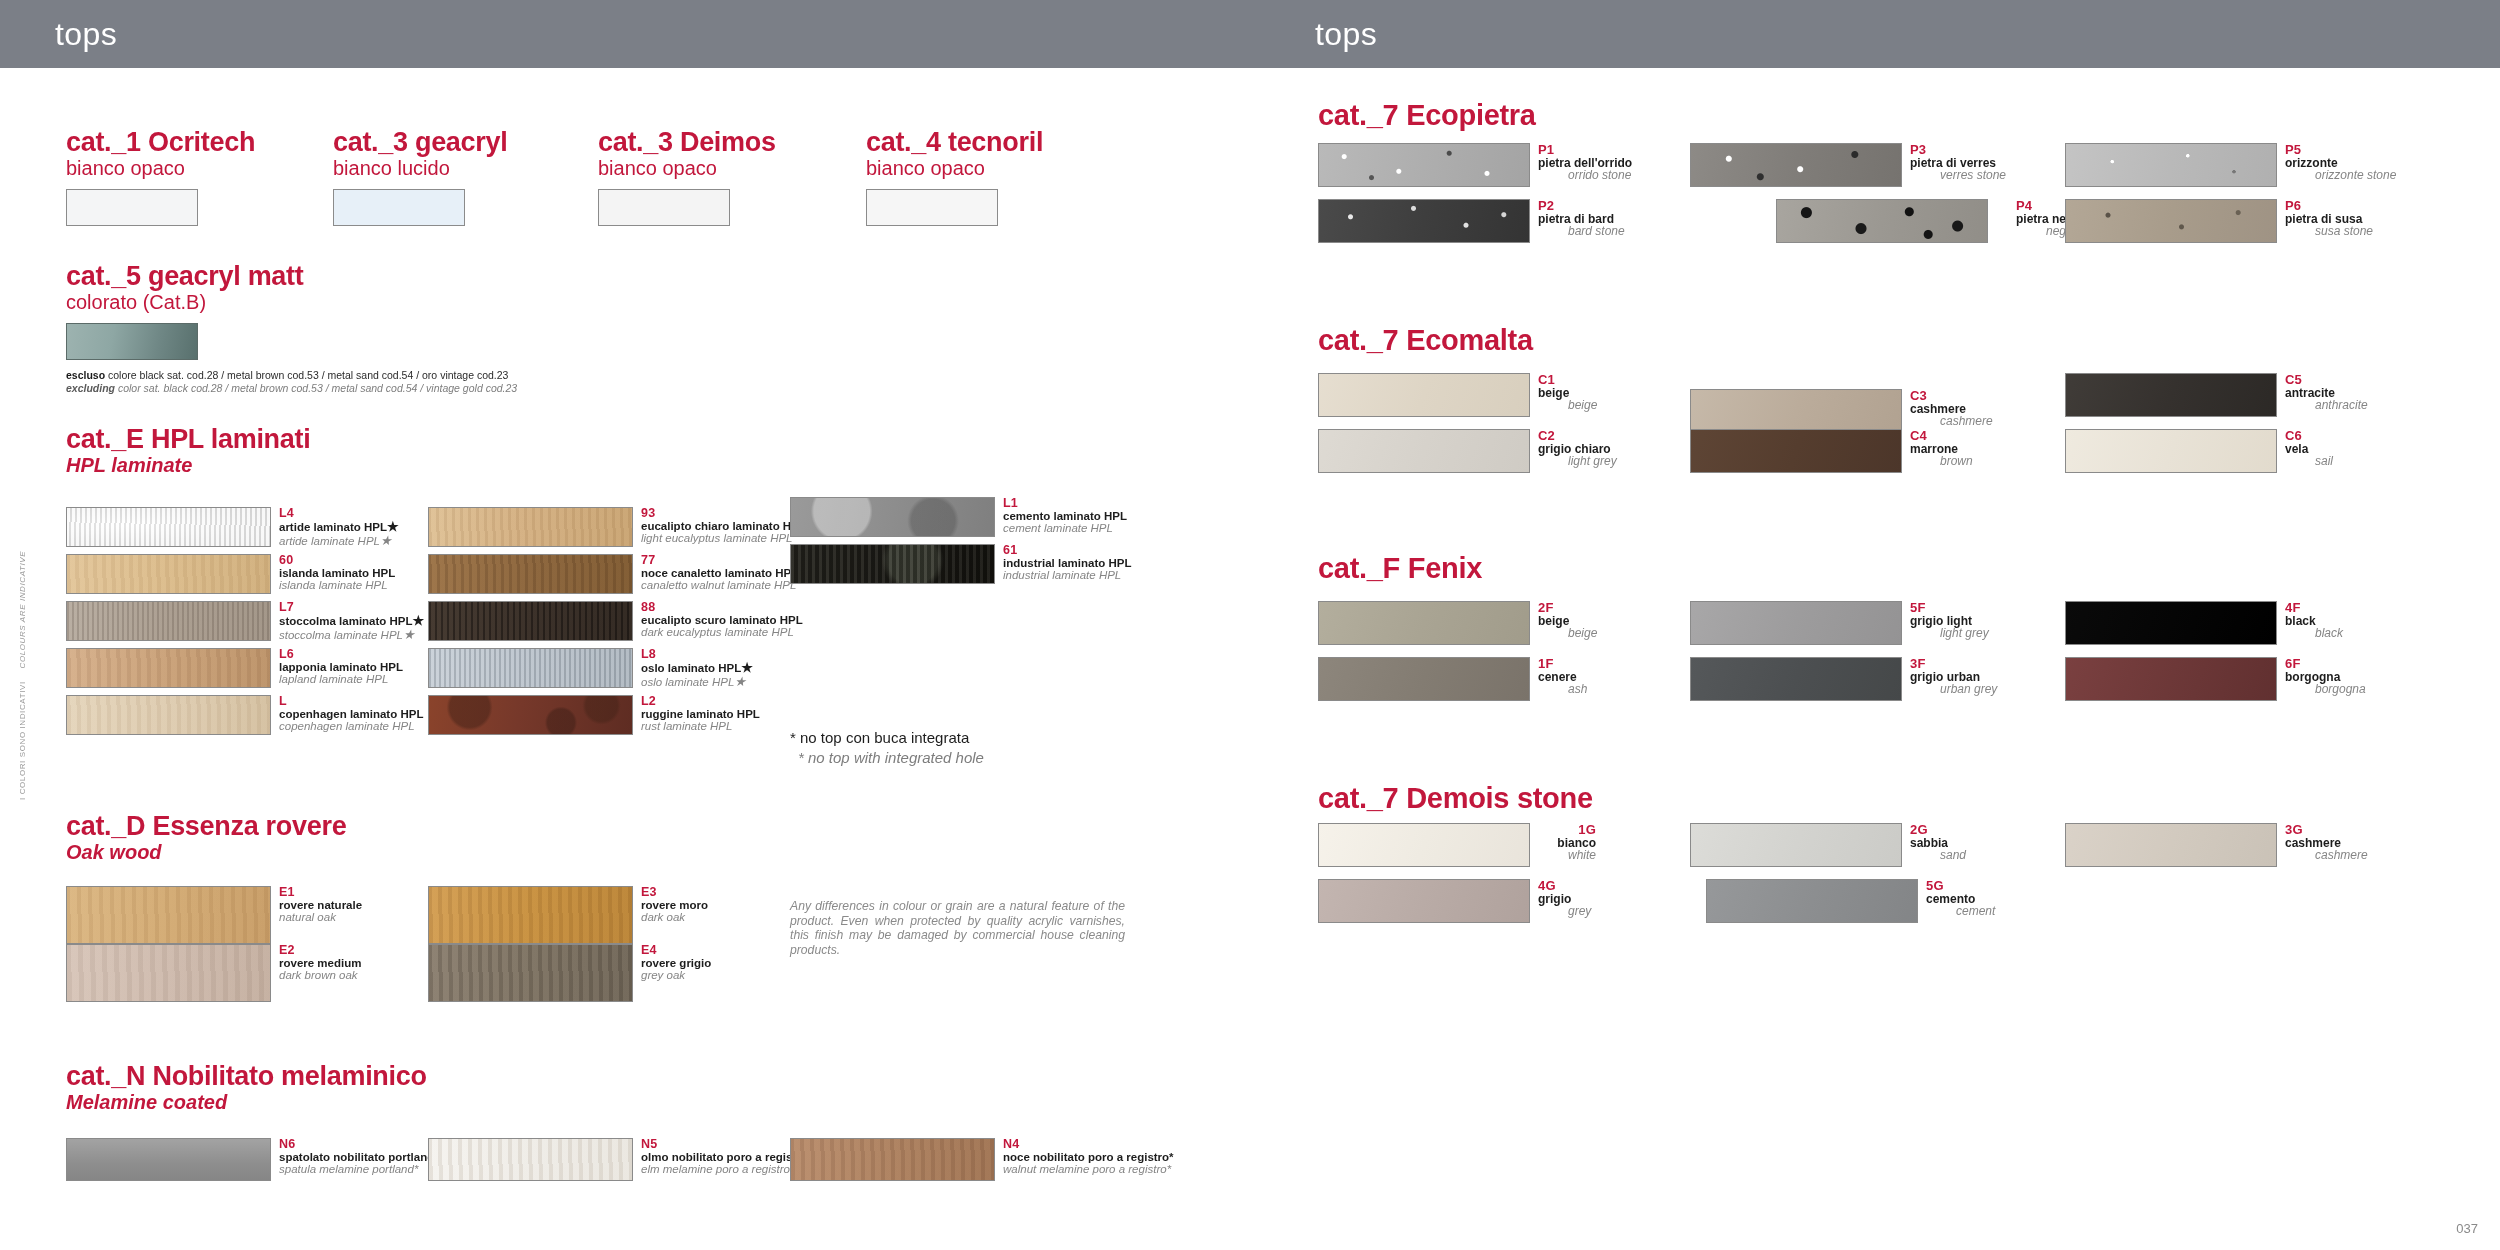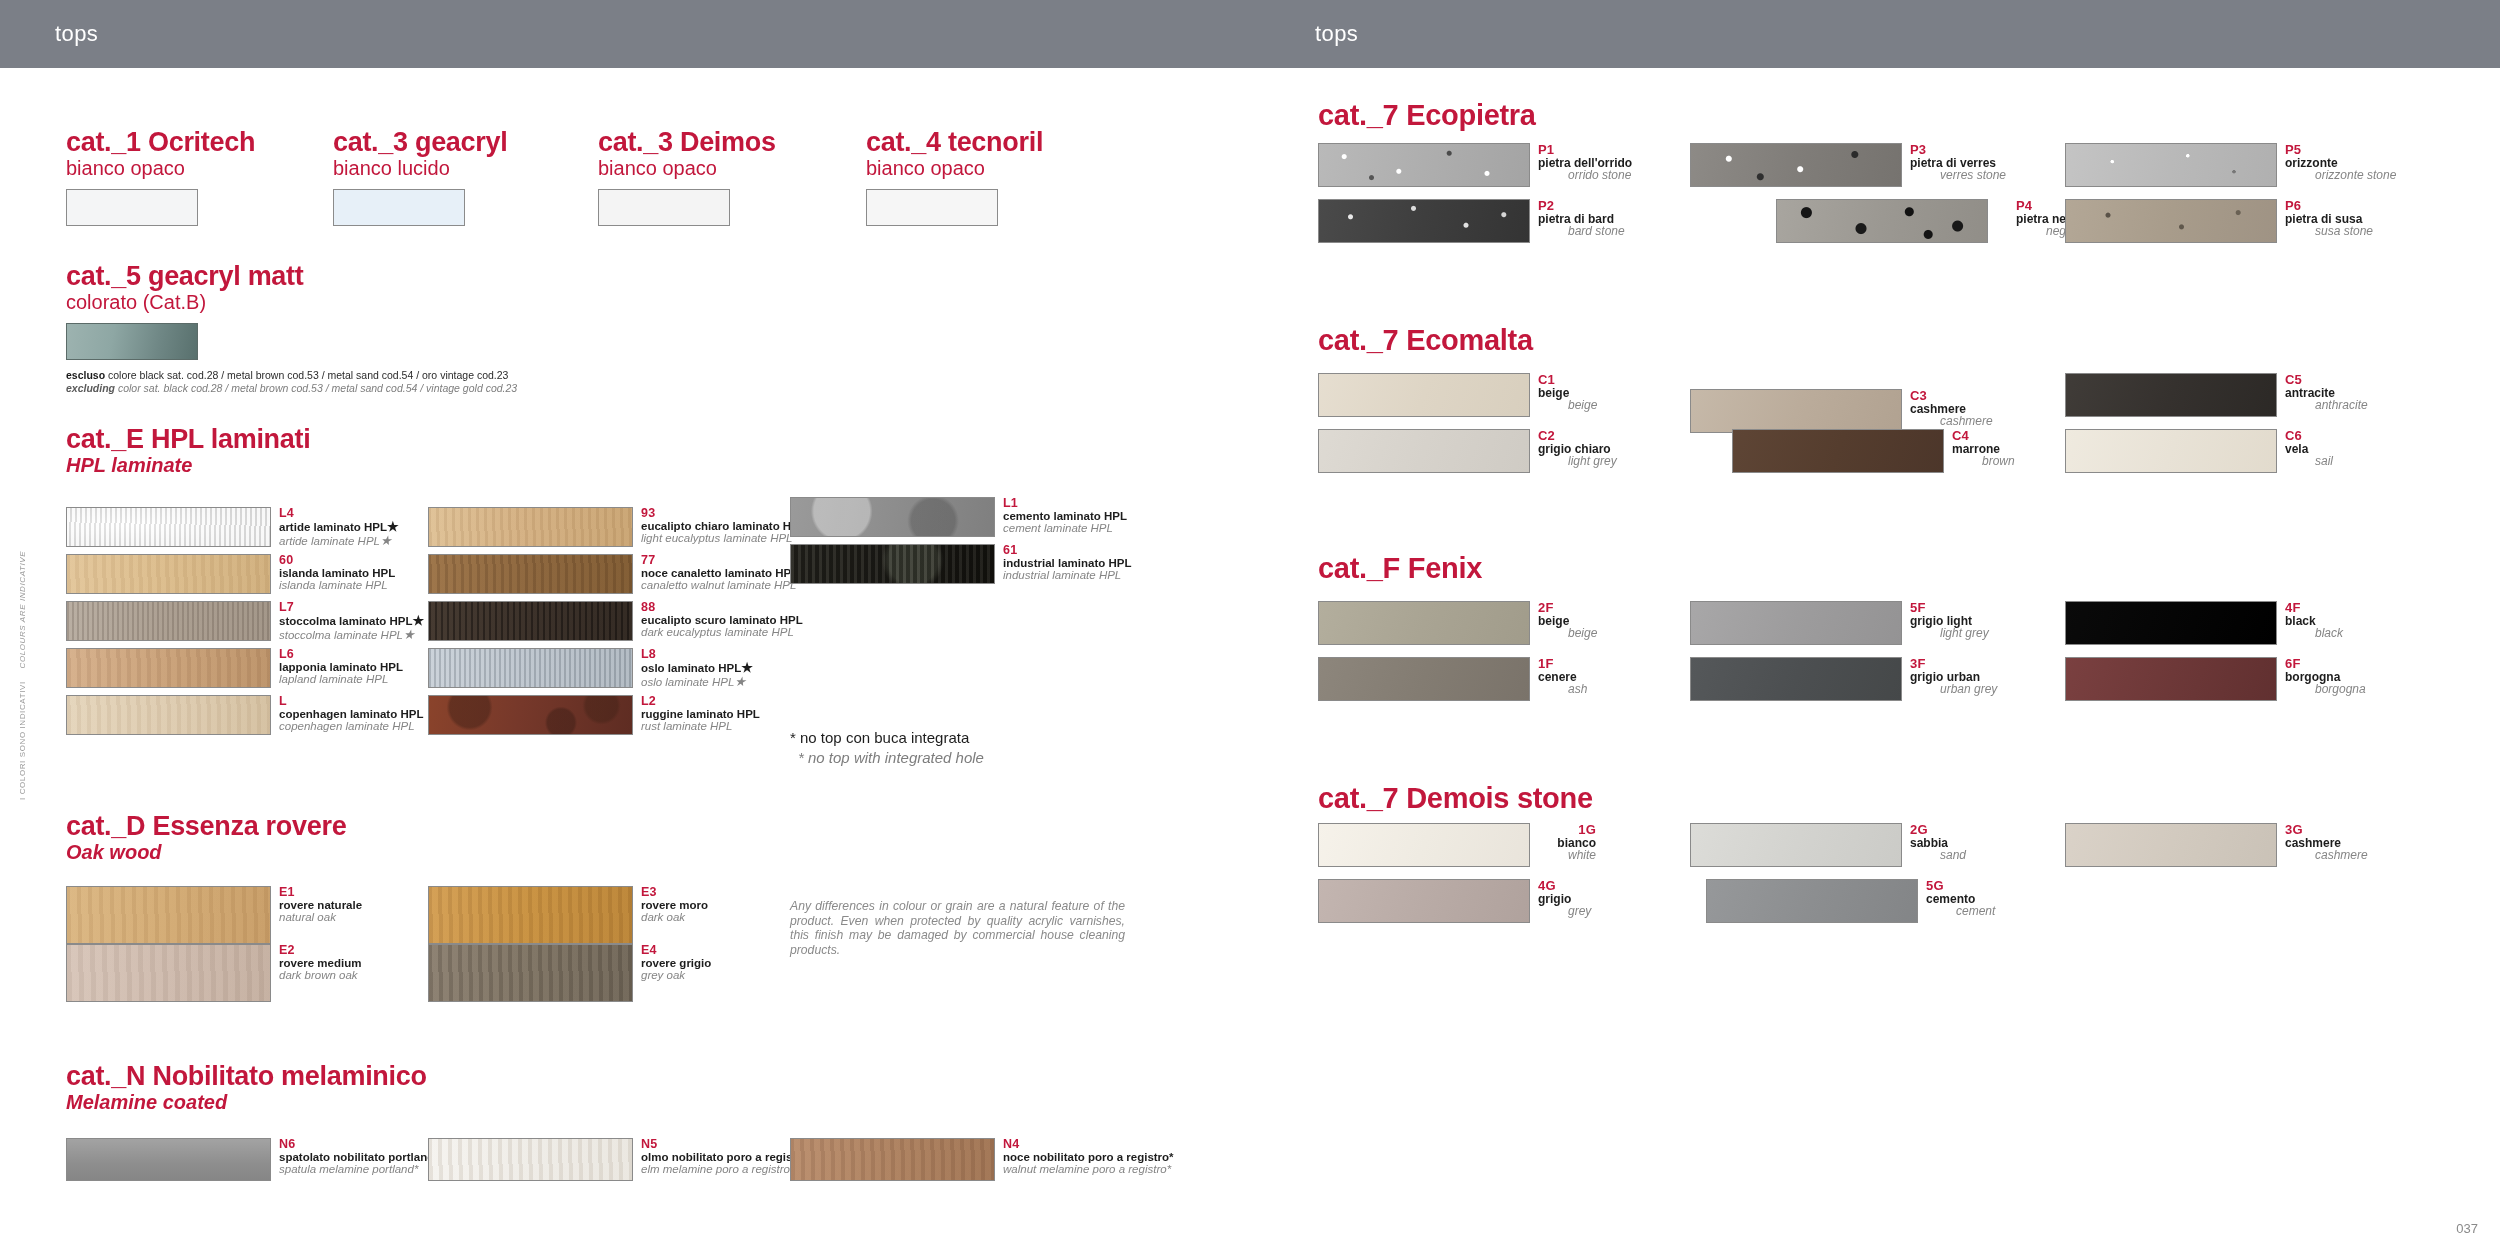--- a/index.html
+++ b/index.html
@@ -13,21 +13,21 @@
 
   
   .hdr {
     position: absolute; top: 0; height: 68px;
     background: #7b7f87;
     display: flex; align-items: center;
   }
   .hdr.left  { left: 0;    width: 1285px; }
   .hdr.right { left: 1285px; width: 1215px; }
   .hdr-title {
-    color: #ffffff; font-size: 22px; letter-spacing: .4px;
+    color: #ffffff; font-size: 32px; letter-spacing: .4px;
     font-weight: 400; margin-left: 55px;
     font-family: "Liberation Sans", sans-serif;
   }
   .hdr.right .hdr-title { margin-left: 30px; }
 
   .gutter {
     position: absolute; left: 1283px; top: 68px;
     width: 4px; height: 1182px; background:#ffffff;
   }
 
@@ -541,21 +541,21 @@
         </div>
       </div>
       <div class="item r" style="left: 1690px; top: 389px;">
         <div class="sw t-c3" style="width:212px;height:44px"></div>
         <div class="cap">
           <div class="code">C3</div>
           <div class="nm">cashmere</div>
           <div class="nm-en">cashmere</div>
         </div>
       </div>
-      <div class="item r" style="left: 1732px; top: 429px;">
+      <div class="item r" style="left: 1690px; top: 429px;">
         <div class="sw t-c4" style="width:212px;height:44px"></div>
         <div class="cap">
           <div class="code">C4</div>
           <div class="nm">marrone</div>
           <div class="nm-en">brown</div>
         </div>
       </div>
       <div class="item r" style="left: 2065px; top: 373px;">
         <div class="sw t-c5" style="width:212px;height:44px"></div>
         <div class="cap">

